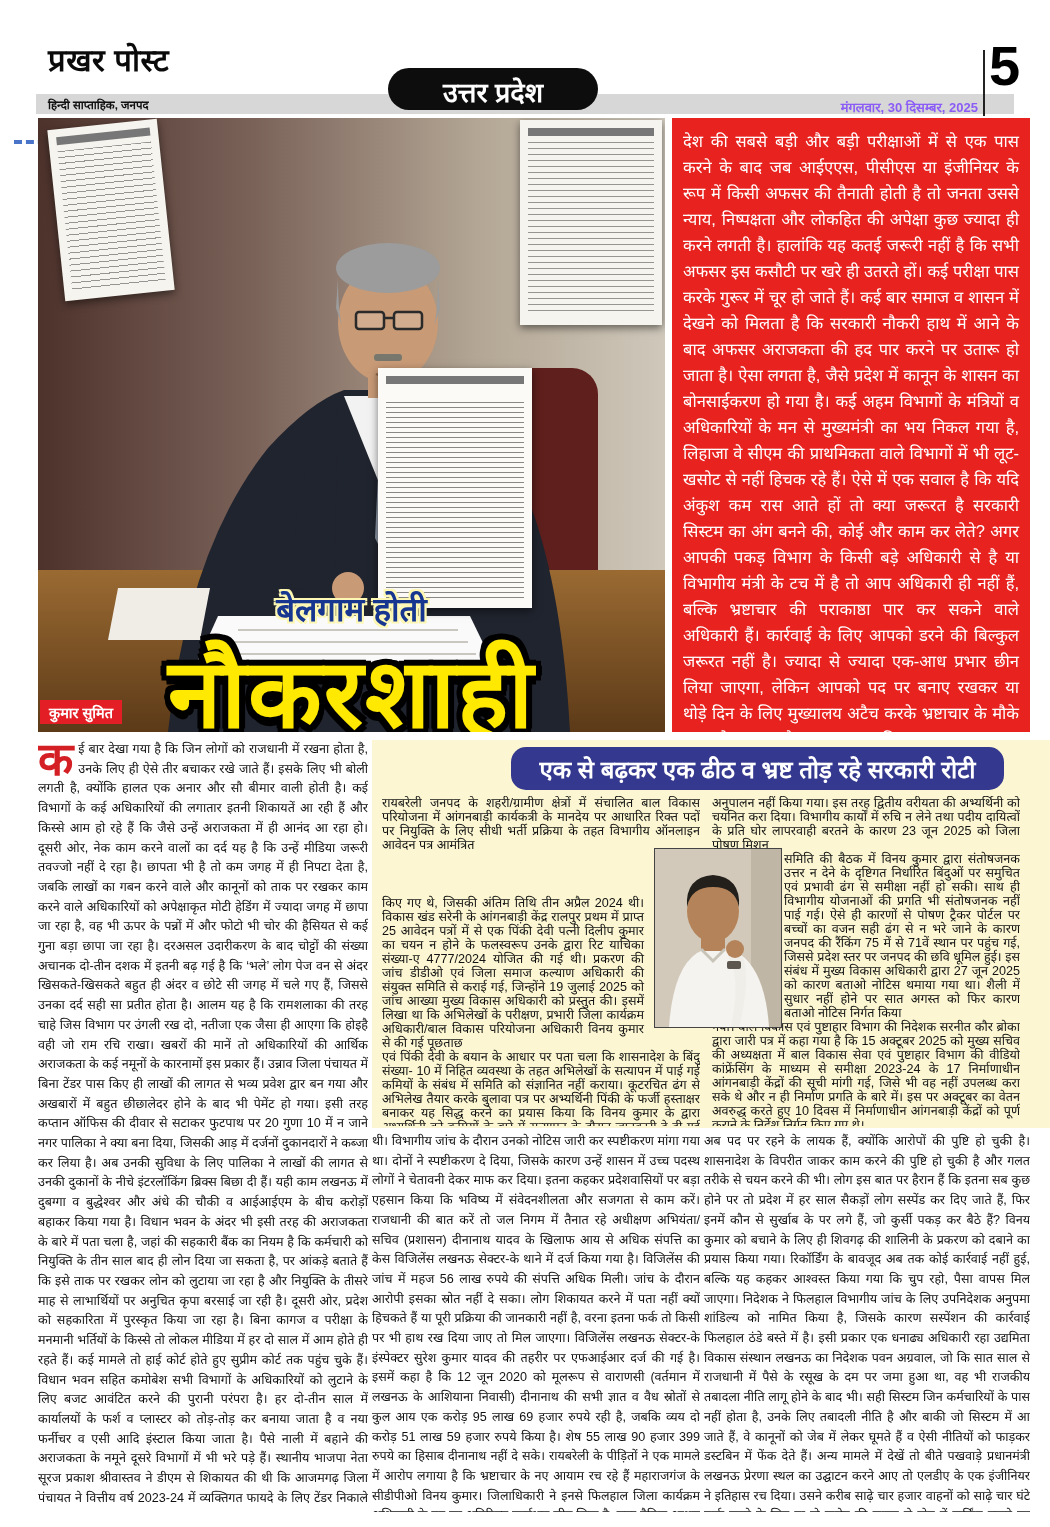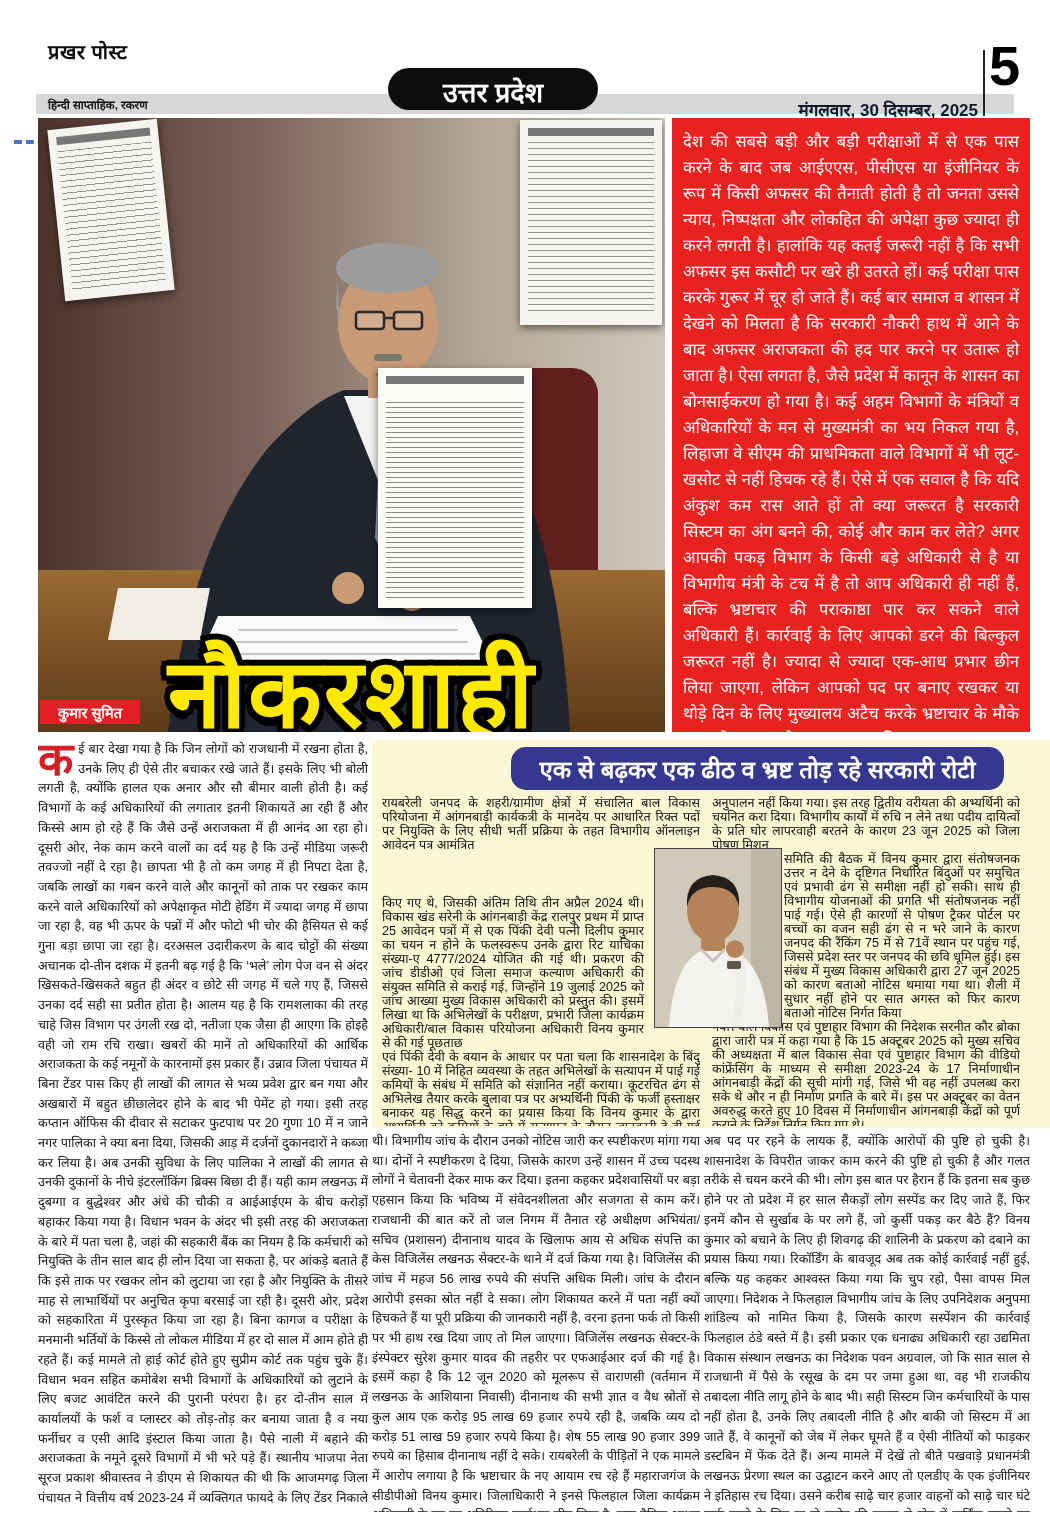--- a/index.html
+++ b/index.html
@@ -1,24 +1,24 @@
 <!DOCTYPE html>
 <html><head>
 <meta charset="utf-8">
 <style>
   html,body{margin:0;padding:0;background:#eee;}
   .page{position:relative;width:1050px;height:1527px;background:#ffffff;margin:0 auto;
         font-family:"Liberation Sans",sans-serif;overflow:hidden;}
   
-  .paper-name{position:absolute;left:48px;top:38px;font-size:20px;font-weight:800;color:#0a0a0a;letter-spacing:.5px;}
+  .paper-name{position:absolute;left:48px;top:38px;font-size:31px;font-weight:800;color:#0a0a0a;letter-spacing:.5px;}
   .gray-bar{position:absolute;left:36px;top:94px;width:978px;height:20px;background:#d7d7d7;}
   .paper-sub{position:absolute;left:48px;top:97px;font-size:11.5px;font-weight:700;color:#111;}
   .edition-pill{position:absolute;left:388px;top:68px;width:210px;height:42px;background:#0d0d0d;
         border-radius:26px;color:#fff;font-size:27px;font-weight:800;text-align:center;line-height:50px;}
-  .issue-date{position:absolute;right:72px;top:98px;font-size:17px;font-weight:700;color:#0f172a;}
+  .issue-date{position:absolute;right:72px;top:98px;font-size:13px;font-weight:700;color:#8b5cf6;}
   .pn-divider{position:absolute;left:983px;top:50px;width:2px;height:66px;background:#222;}
   .page-number{position:absolute;left:989px;top:38px;font-size:56px;font-weight:900;color:#000;line-height:1;}
   .dash-line{position:absolute;left:14px;top:140px;width:580px;border-top:4px dashed #4a74c9;}
   
   .lead-photo{position:absolute;left:38px;top:118px;width:627px;height:614px;overflow:hidden;background:#6b5247;}
   .lead-photo svg{position:absolute;left:0;top:0;}
   .doc{position:absolute;background:#f6f4ee;box-shadow:0 3px 8px rgba(0,0,0,.5);}
   .doc .lines{position:absolute;left:8px;right:8px;top:22px;bottom:10px;
         background:repeating-linear-gradient(180deg,rgba(70,70,70,.55) 0 1px,transparent 1px 6px);}
   .doc .dochead{position:absolute;left:8px;right:8px;top:8px;height:8px;background:#777;}
@@ -26,21 +26,21 @@
   .doc2{left:482px;top:2px;width:142px;height:205px;}
   .doc3{left:340px;top:250px;width:154px;height:240px;background:#fbfaf6;}
   .doc3 .lines{top:34px;background:repeating-linear-gradient(180deg,rgba(60,60,60,.6) 0 1px,transparent 1px 5px);}
   .kicker{position:absolute;left:0;width:100%;top:468px;text-align:center;font-size:33px;font-weight:800;
         color:#16368f;text-shadow:0 0 2px #fffbcc,-2px -2px 0 #fdf7b0,2px -2px 0 #fdf7b0,-2px 2px 0 #fdf7b0,2px 2px 0 #fdf7b0;}
   .headline{position:absolute;left:0;width:100%;top:506px;text-align:center;font-size:96px;font-weight:900;
         color:#ffe900;letter-spacing:2px;
         text-shadow:-5px -5px 0 #000,5px -5px 0 #000,-5px 5px 0 #000,5px 5px 0 #000,
                     0 -6px 0 #000,0 6px 0 #000,-6px 0 0 #000,6px 0 0 #000,0 9px 0 #000;}
   .byline{position:absolute;left:2px;bottom:8px;background:#e31e24;color:#fff;font-size:14.5px;
-        font-weight:700;padding:2px 18px;}
+        font-weight:700;padding:2px 9px;}
   
   .editorial{position:absolute;left:672px;top:118px;width:358px;height:614px;background:#e8221e;
         color:#ffffff;padding:10px 11px;box-sizing:border-box;font-size:16.5px;line-height:26px;
         text-align:justify;overflow:hidden;}
   
   .bodycol{position:absolute;color:#111;font-size:12.6px;line-height:19.7px;text-align:justify;overflow:hidden;}
   .col-left{left:38px;top:740px;width:330px;height:765px;}
   .dropcap{float:left;color:#d41f24;font-size:46px;line-height:38px;font-weight:800;padding-right:5px;}
   
   .feature{position:absolute;left:372px;top:740px;width:771px;height:388px;background:#fcf7d2;
@@ -60,21 +60,21 @@
   .col-mid{left:372px;top:1132px;width:328px;height:380px;}
   .col-right{left:704px;top:1132px;width:326px;height:380px;}
 </style>
 </head>
 <body>
 
 <div class="page">
 
   <div class="paper-name">प्रखर पोस्ट</div>
   <div class="gray-bar"></div>
-  <div class="paper-sub">हिन्दी साप्ताहिक, रकरण</div>
+  <div class="paper-sub">हिन्दी साप्ताहिक, जनपद</div>
   <div class="edition-pill">उत्तर प्रदेश</div>
   <div class="issue-date">मंगलवार, 30 दिसम्बर, 2025</div>
   <div class="pn-divider"></div>
   <div class="page-number">5</div>
   <div class="dash-line"></div>
 
   <div class="lead-photo">
     <svg width="627" height="614" viewBox="0 0 627 614">
       <defs>
         <linearGradient id="bg" x1="0" y1="0" x2="1" y2="0">
@@ -123,20 +123,21 @@
         <div class="lines"></div>
       </div>
     <div class="doc doc2">
         <div class="dochead"></div>
         <div class="lines"></div>
       </div>
     <div class="doc doc3">
         <div class="dochead"></div>
         <div class="lines"></div>
       </div>
+    <div class="kicker">बेलगाम होती</div>
     <div class="headline">नौकरशाही</div>
     <div class="byline">कुमार सुमित</div>
   </div>
 
   <div class="editorial">
     <span>देश की सबसे बड़ी और बड़ी परीक्षाओं में से एक पास करने के बाद जब आईएएस, पीसीएस या इंजीनियर के रूप में किसी अफसर की तैनाती होती है तो जनता उससे न्याय, निष्पक्षता और लोकहित की अपेक्षा कुछ ज्यादा ही करने लगती है। हालांकि यह कतई जरूरी नहीं है कि सभी अफसर इस कसौटी पर खरे ही उतरते हों। कई परीक्षा पास करके गुरूर में चूर हो जाते हैं। कई बार समाज व शासन में देखने को मिलता है कि सरकारी नौकरी हाथ में आने के बाद अफसर अराजकता की हद पार करने पर उतारू हो जाता है। ऐसा लगता है, जैसे प्रदेश में कानून के शासन का बोनसाईकरण हो गया है। कई अहम विभागों के मंत्रियों व अधिकारियों के मन से मुख्यमंत्री का भय निकल गया है, लिहाजा वे सीएम की प्राथमिकता वाले विभागों में भी लूट-खसोट से नहीं हिचक रहे हैं। ऐसे में एक सवाल है कि यदि अंकुश कम रास आते हों तो क्या जरूरत है सरकारी सिस्टम का अंग बनने की, कोई और काम कर लेते? अगर आपकी पकड़ विभाग के किसी बड़े अधिकारी से है या विभागीय मंत्री के टच में है तो आप अधिकारी ही नहीं हैं, बल्कि भ्रष्टाचार की पराकाष्ठा पार कर सकने वाले अधिकारी हैं। कार्रवाई के लिए आपको डरने की बिल्कुल जरूरत नहीं है। ज्यादा से ज्यादा एक-आध प्रभार छीन लिया जाएगा, लेकिन आपको पद पर बनाए रखकर या थोड़े दिन के लिए मुख्यालय अटैच करके भ्रष्टाचार के मौके तलाशने का पूरा मौका आका द्वारा दिया जाएगा।</span>
   </div>
 
   <div class="bodycol col-left">
     <span class="dropcap">क</span><span>ई बार देखा गया है कि जिन लोगों को राजधानी में रखना होता है, उनके लिए ही ऐसे तीर बचाकर रखे जाते हैं। इसके लिए भी बोली लगती है, क्योंकि हालत एक अनार और सौ बीमार वाली होती है। कई विभागों के कई अधिकारियों की लगातार इतनी शिकायतें आ रही हैं और किस्से आम हो रहे हैं कि जैसे उन्हें अराजकता में ही आनंद आ रहा हो। दूसरी ओर, नेक काम करने वालों का दर्द यह है कि उन्हें मीडिया जरूरी तवज्जो नहीं दे रहा है। छापता भी है तो कम जगह में ही निपटा देता है, जबकि लाखों का गबन करने वाले और कानूनों को ताक पर रखकर काम करने वाले अधिकारियों को अपेक्षाकृत मोटी हेडिंग में ज्यादा जगह में छापा जा रहा है, वह भी ऊपर के पन्नों में और फोटो भी चोर की हैसियत से कई गुना बड़ा छापा जा रहा है। दरअसल उदारीकरण के बाद चोट्टों की संख्या अचानक दो-तीन दशक में इतनी बढ़ गई है कि ‘भले’ लोग पेज वन से अंदर खिसकते-खिसकते बहुत ही अंदर व छोटे सी जगह में चले गए हैं, जिससे उनका दर्द सही सा प्रतीत होता है। आलम यह है कि रामशलाका की तरह चाहे जिस विभाग पर उंगली रख दो, नतीजा एक जैसा ही आएगा कि होइहै वही जो राम रचि राखा। खबरों की मानें तो अधिकारियों की आर्थिक अराजकता के कई नमूनों के कारनामों इस प्रकार हैं। उन्नाव जिला पंचायत में बिना टेंडर पास किए ही लाखों की लागत से भव्य प्रवेश द्वार बन गया और अखबारों में बहुत छीछालेदर होने के बाद भी पेमेंट हो गया। इसी तरह कप्तान ऑफिस की दीवार से सटाकर फुटपाथ पर 20 गुणा 10 में न जाने नगर पालिका ने क्या बना दिया, जिसकी आड़ में दर्जनों दुकानदारों ने कब्जा कर लिया है। अब उनकी सुविधा के लिए पालिका ने लाखों की लागत से उनकी दुकानों के नीचे इंटरलॉकिंग ब्रिक्स बिछा दी हैं। यही काम लखनऊ में दुबग्गा व बुद्धेश्वर और अंधे की चौकी व आईआईएम के बीच करोड़ों बहाकर किया गया है। विधान भवन के अंदर भी इसी तरह की अराजकता के बारे में पता चला है, जहां की सहकारी बैंक का नियम है कि कर्मचारी को नियुक्ति के तीन साल बाद ही लोन दिया जा सकता है, पर आंकड़े बताते हैं कि इसे ताक पर रखकर लोन को लुटाया जा रहा है और नियुक्ति के तीसरे माह से लाभार्थियों पर अनुचित कृपा बरसाई जा रही है। दूसरी ओर, प्रदेश को सहकारिता में पुरस्कृत किया जा रहा है। बिना कागज व परीक्षा के मनमानी भर्तियों के किस्से तो लोकल मीडिया में हर दो साल में आम होते ही रहते हैं। कई मामले तो हाई कोर्ट होते हुए सुप्रीम कोर्ट तक पहुंच चुके हैं। विधान भवन सहित कमोबेश सभी विभागों के अधिकारियों को लुटाने के लिए बजट आवंटित करने की पुरानी परंपरा है। हर दो-तीन साल में कार्यालयों के फर्श व प्लास्टर को तोड़-तोड़ कर बनाया जाता है व नया फर्नीचर व एसी आदि इंस्टाल किया जाता है। पैसे नाली में बहाने की अराजकता के नमूने दूसरे विभागों में भी भरे पड़े हैं। स्थानीय भाजपा नेता सूरज प्रकाश श्रीवास्तव ने डीएम से शिकायत की थी कि आजमगढ़ जिला पंचायत ने वित्तीय वर्ष 2023-24 में व्यक्तिगत फायदे के लिए टेंडर निकाले गए हैं। जांच में पाया गया कि जिन योजनाओं के टेंडर जारी किए गए हैं, उनका काम छह महीने पहले ही पूरा हो चुका है। धांधली के आरोप में तत्कालीन अपर मुख्य अधिकारी विद्या शंकर पांडेय (अब मैनपुरी में तैनात) को शासन ने निलंबित कर दिया है। मामले में दो अवर अभियंताओं गणेश पाल और रवींद्र को भी निलंबित किया गया है। गणेश अभी आजमगढ़ और रवींद्र हापुड़ जिला पंचायत में तैनात है। उन्हें जिला पंचायत मुख्यालय लखनऊ से संबद्ध किया गया है। उधर, जिला पंचायत आगरा के अपर मुख्य अधिकारी उमेश चंद्र व सिद्धार्थनगर के अपर मुख्य अधिकारी लालता प्रसाद के खिलाफ भी शिकायतें हुई</span>

